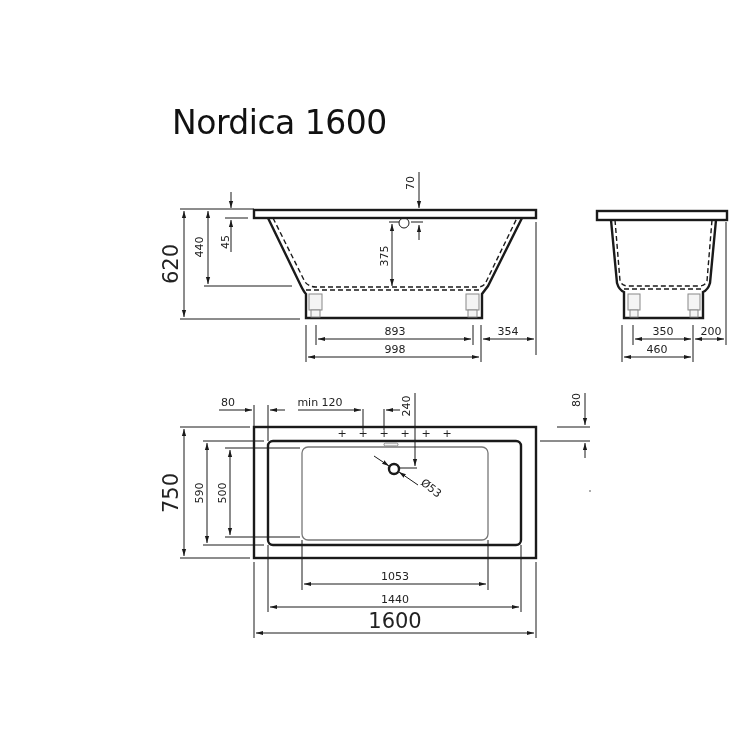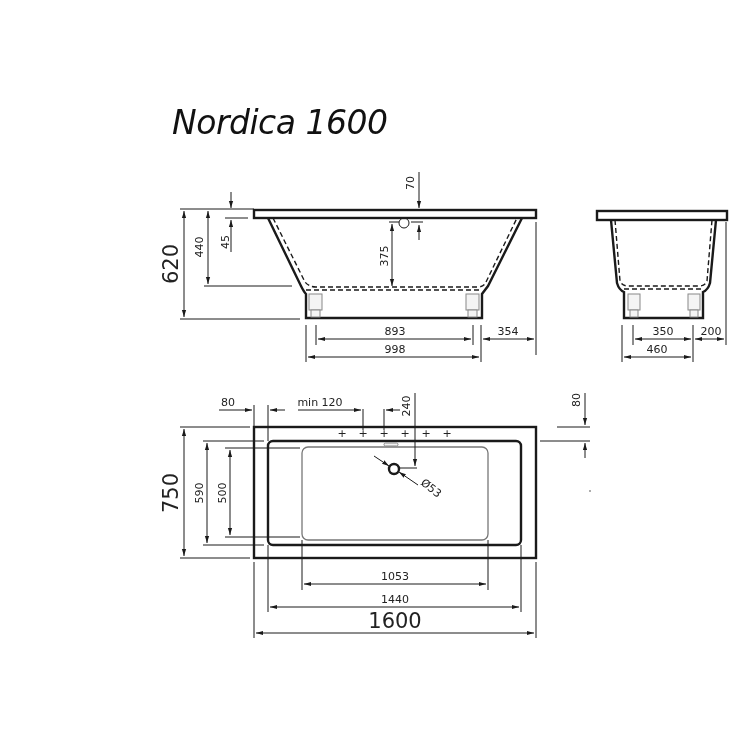--- a/index.html
+++ b/index.html
@@ -1,17 +1,17 @@
 <!DOCTYPE html>
 <html><head>
 <meta charset="utf-8">
 <style>
   html, body { margin: 0; padding: 0; background: #ffffff; }
   body { width: 750px; height: 750px; position: relative; overflow: hidden; font-family: "DejaVu Sans", sans-serif; }
-  #title { position: absolute; left: 172px; top: 103px; font-family: "DejaVu Sans", sans-serif; font-size: 33px; color: #111; letter-spacing: -0.5px; font-style: italic; }
+  #title { position: absolute; left: 172px; top: 103px; font-family: "DejaVu Sans", sans-serif; font-size: 33px; color: #111; letter-spacing: -0.5px; }
   svg { position: absolute; left: 0; top: 0; }
   .outline { fill: none; stroke: #1a1a1a; stroke-width: 2.4; }
   .thin { fill: none; stroke: #1a1a1a; stroke-width: 1; }
   .grey { fill: none; stroke: #777; stroke-width: 1.3; }
   .dash { fill: none; stroke: #1a1a1a; stroke-width: 1.4; stroke-dasharray: 5 3; }
   .leg { fill: #f4f4f4; stroke: #888; stroke-width: 1; }
   .dim { font-family: "DejaVu Sans", sans-serif; font-size: 11px; fill: #222; }
   .dimbig { font-family: "DejaVu Sans", sans-serif; font-size: 21px; fill: #222; }
   .arrow { fill: #1a1a1a; }
 </style>

